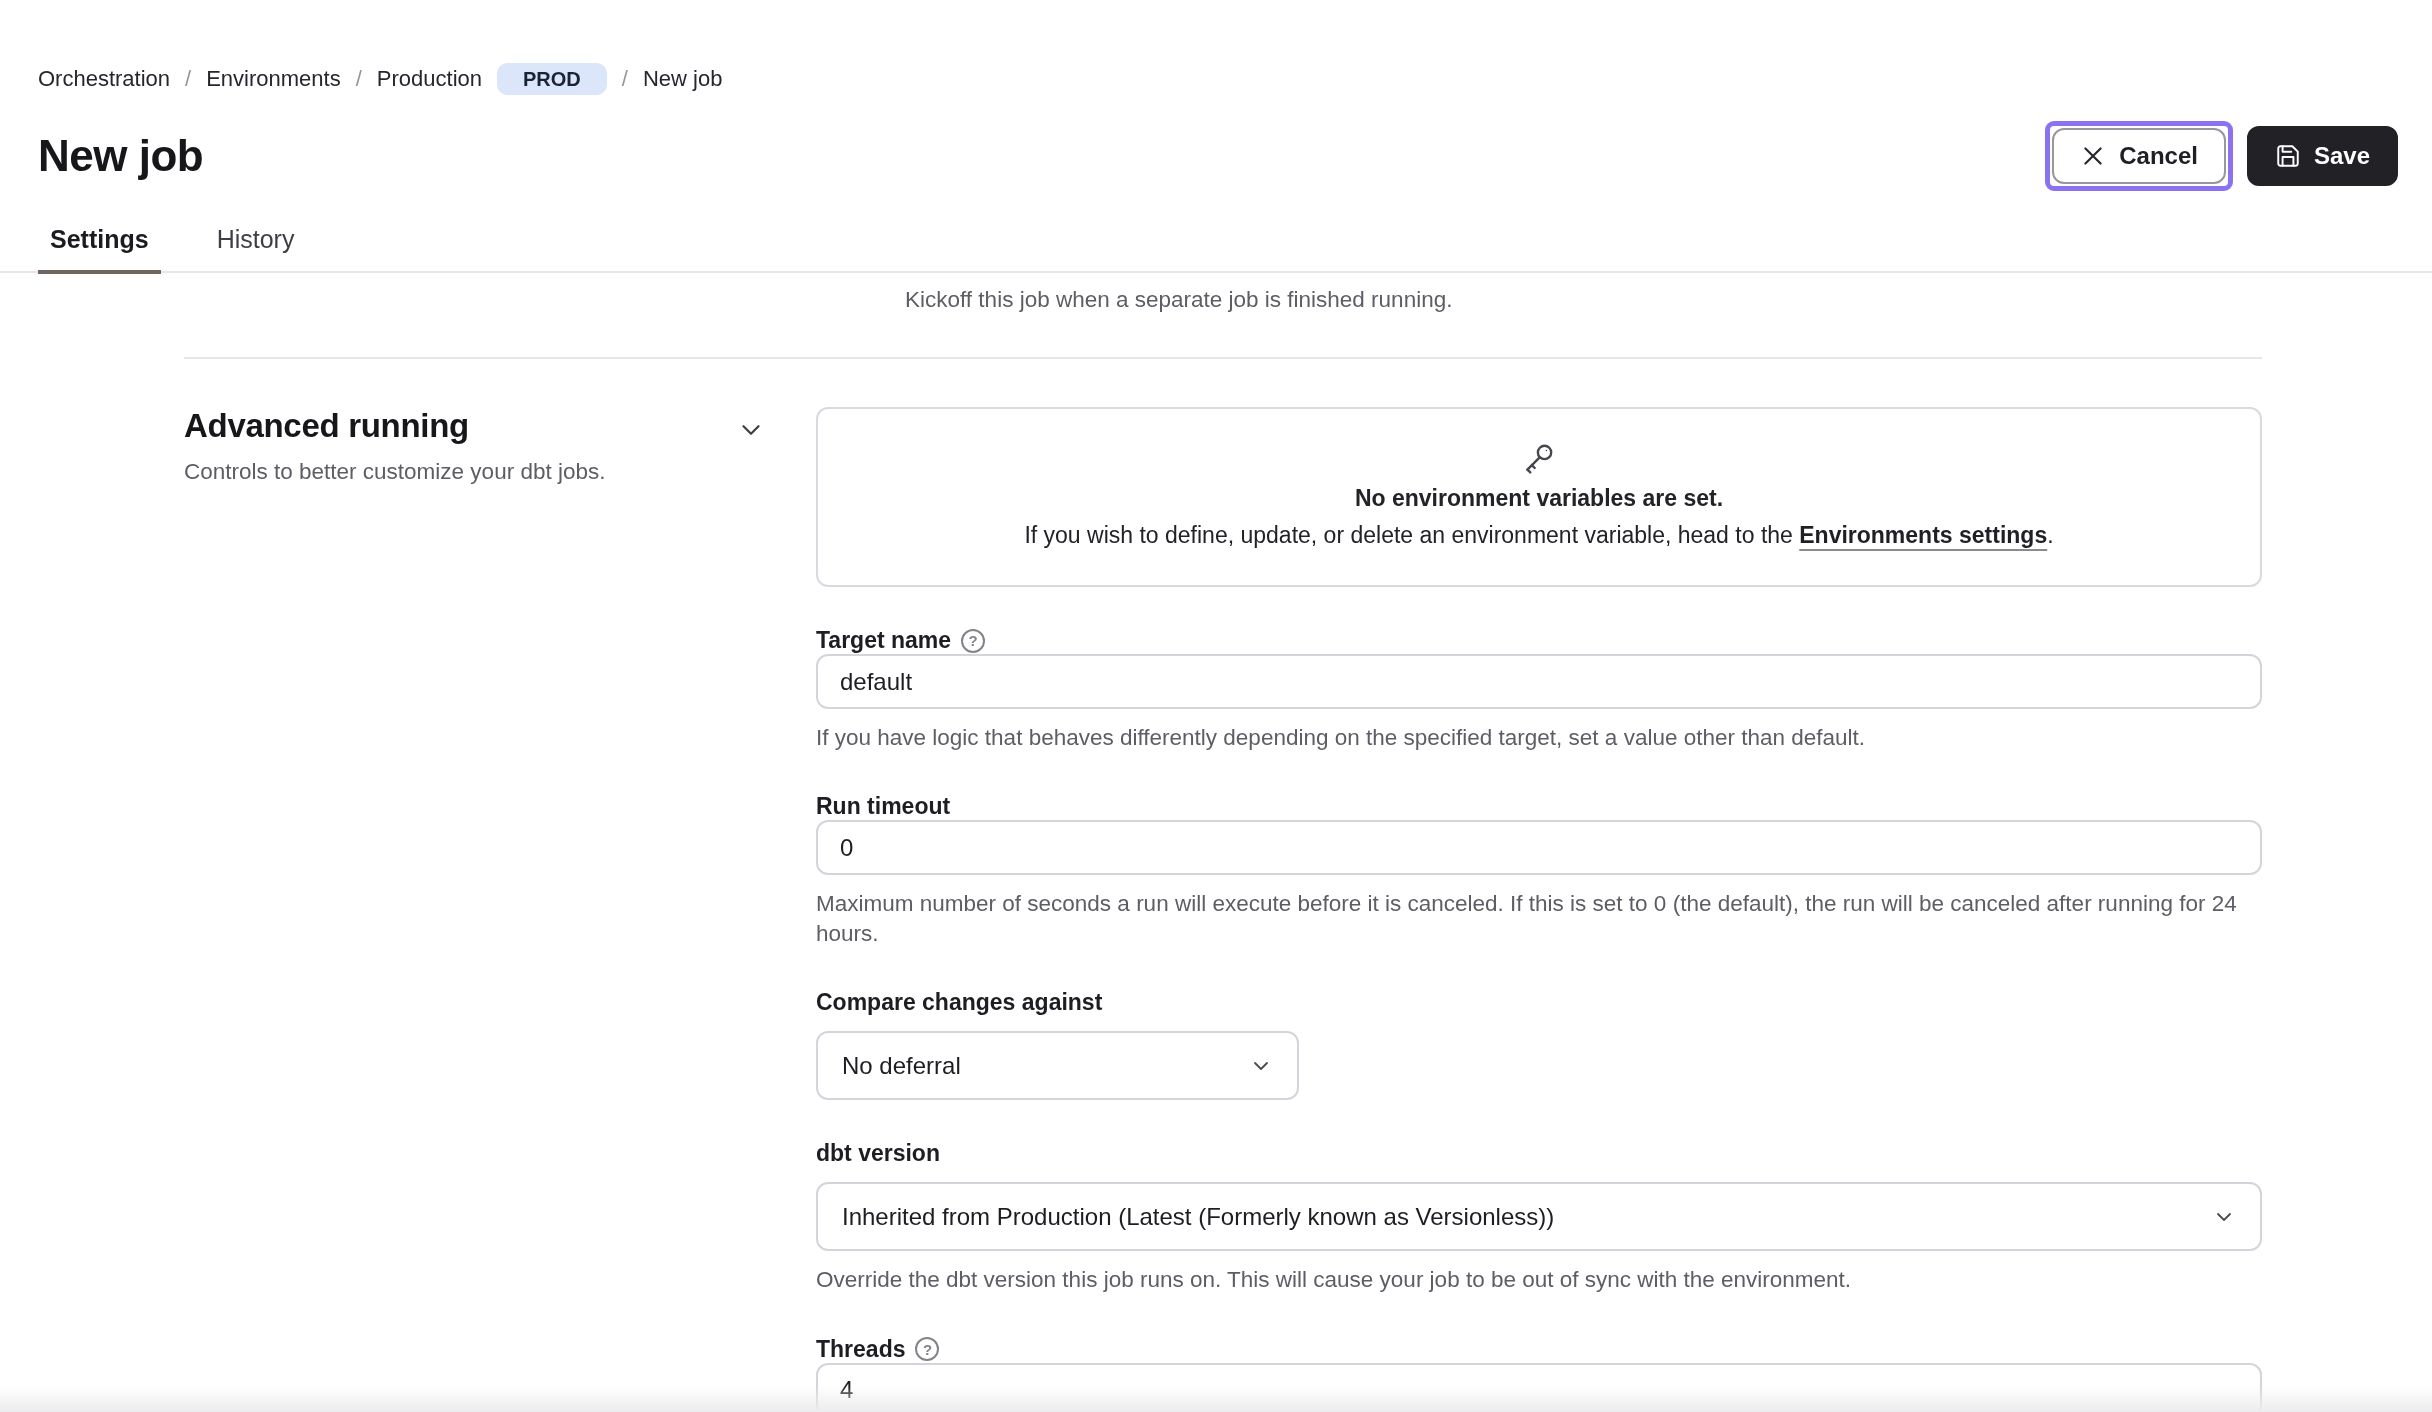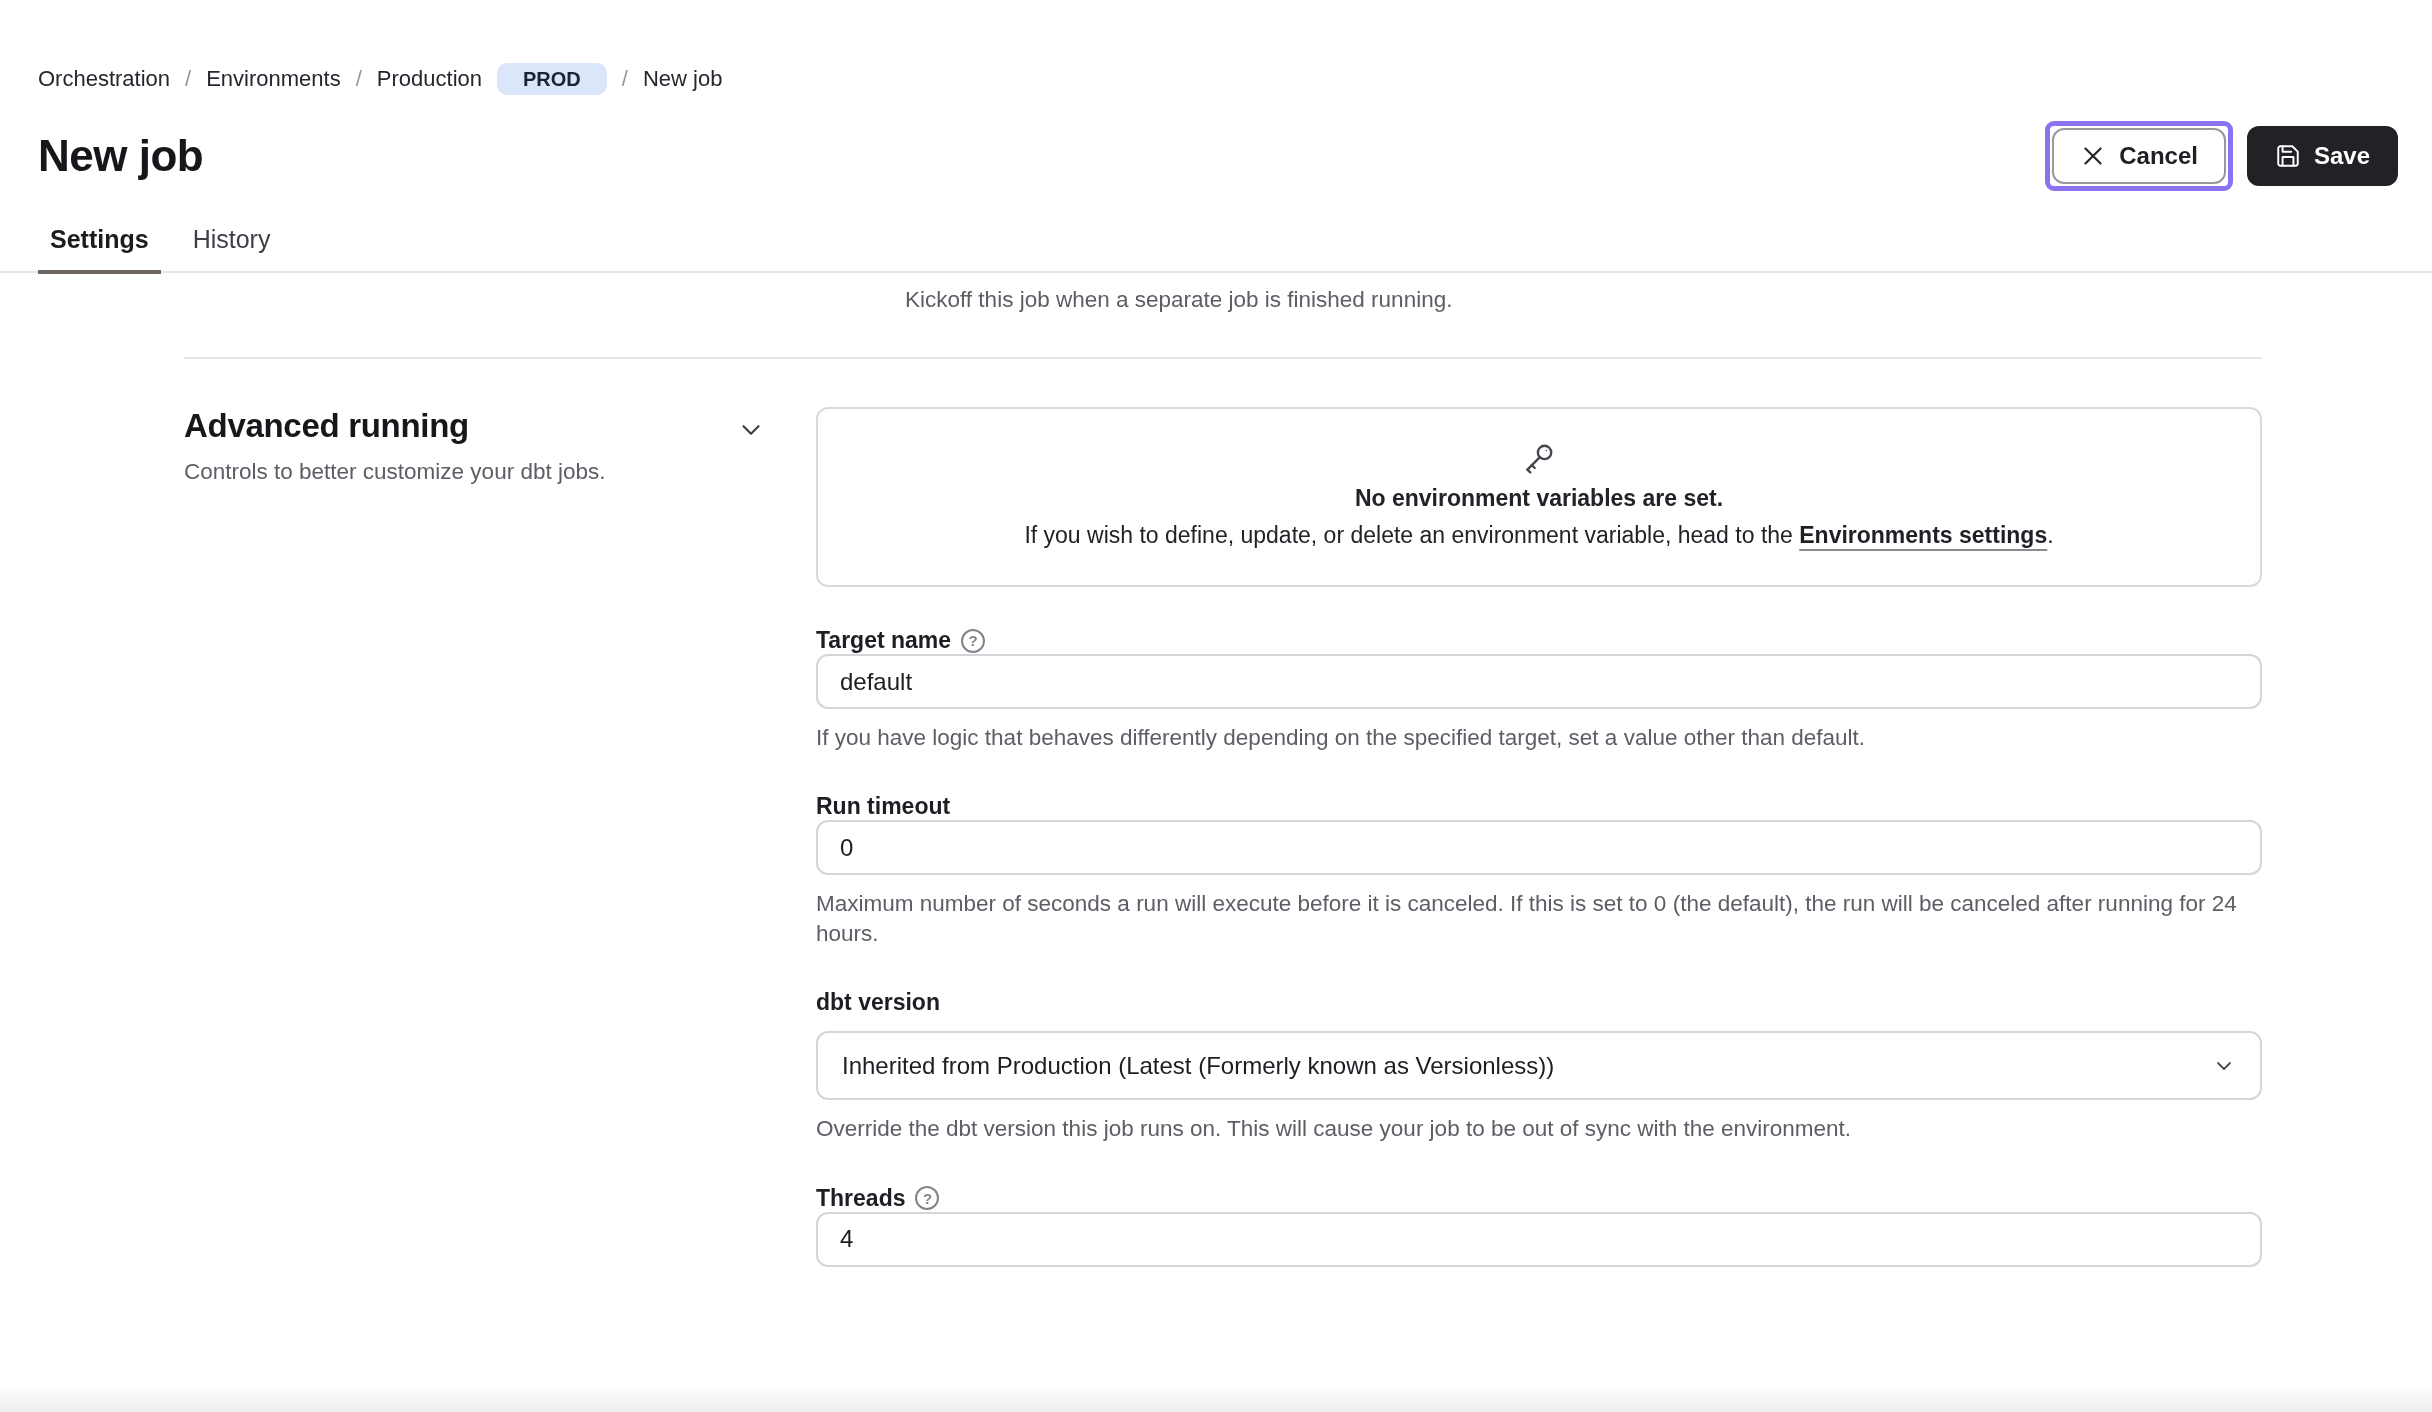--- a/index.html
+++ b/index.html
@@ -29,21 +29,21 @@
   .cancel-ring { border: 5px solid #8b72f1; border-radius: 9px; padding: 2px; background: #fff; }
   .btn {
     display: inline-flex; align-items: center; gap: 13px;
     font-family: inherit; font-size: 24px; font-weight: 700;
     border-radius: 12px; cursor: pointer; height: 56px; padding: 0 26px;
   }
   .btn-cancel { background: #fff; border: 2px solid #97979e; color: #1f1f26; }
   .btn-save { background: #212126; border: 2px solid #212126; color: #ffffff; height: 60px; }
 
   
-  .tabs { display: flex; gap: 20px; margin-top: 34px; padding-left: 38px; border-bottom: 2px solid #e7e7ea; }
+  .tabs { display: flex; gap: 44px; margin-top: 34px; padding-left: 38px; border-bottom: 2px solid #e7e7ea; }
   .tab {
     font-size: 25px; padding: 0 12px 16px; cursor: pointer; color: #3e3e46;
     border-bottom: 4px solid transparent; margin-bottom: -3px;
   }
   .tab.active { font-weight: 700; color: #1b1b20; border-bottom-color: #6e6761; }
 
   
   .kickoff { margin: 14px 0 0 905px; font-size: 22.5px; color: #5d5d66; }
   .divider { height: 2px; background: #e7e7ea; border: none; margin: 44px 170px 0 184px; }
 
@@ -179,20 +179,31 @@
       </div>
 
       <div class="field">
         <div class="label-row">
           <span>Run timeout</span>
         </div>
         <input class="text-input" type="text" value="0" style="">
         <p class="helper">Maximum number of seconds a run will execute before it is canceled. If this is set to 0 (the default), the run will be canceled after running for 24 hours.</p>
       </div>
 
+      <div class="field">
+        <div class="label-row">
+          <span>Compare changes against</span>
+        </div>
+        <div class="select narrow">
+          <span class="sel-text">No deferral</span>
+          <svg width="24" height="24" viewBox="0 0 24 24" fill="none" stroke="#4a4a52" stroke-width="1.8" stroke-linecap="round" stroke-linejoin="round">
+              <path d="m6 9 6 6 6-6"></path>
+            </svg>
+        </div>
+      </div>
 
       <div class="field">
         <div class="label-row">
           <span>dbt version</span>
         </div>
         <div class="select">
           <span class="sel-text">Inherited from Production (Latest (Formerly known as Versionless))</span>
           <svg width="24" height="24" viewBox="0 0 24 24" fill="none" stroke="#4a4a52" stroke-width="1.8" stroke-linecap="round" stroke-linejoin="round">
               <path d="m6 9 6 6 6-6"></path>
             </svg>

